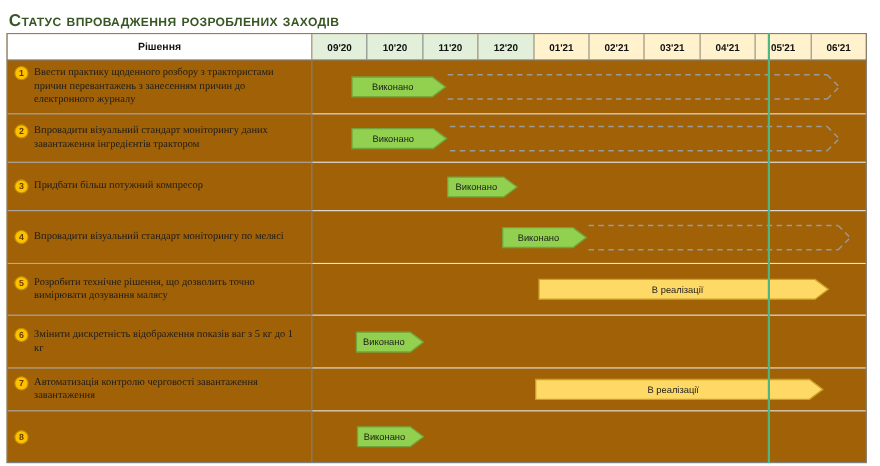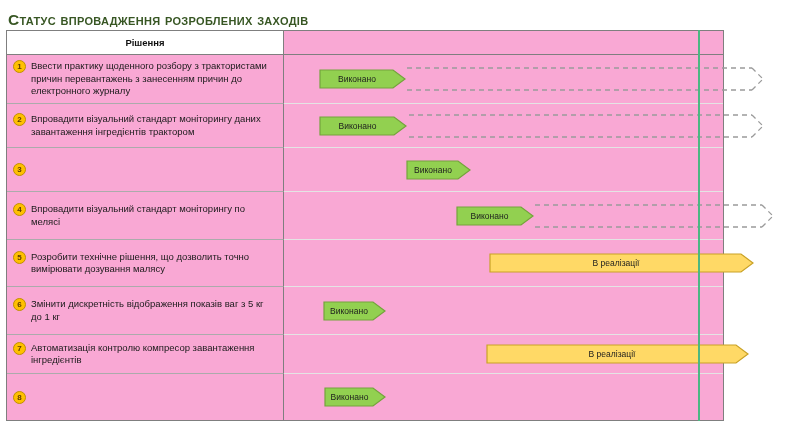--- a/index.html
+++ b/index.html
@@ -6,22 +6,22 @@
   body{
     width:800px;height:424px;background:#ffffff;overflow:hidden;position:relative;
     font-family:"Liberation Sans",sans-serif;
   }
   .title{
     position:absolute;left:8px;top:1px;
     font-size:15.5px;font-weight:bold;font-variant:small-caps;letter-spacing:.3px;
     color:#375623;
   }
   .gantt{
-    position:absolute;left:6px;top:30px;width:718px;
-    border:1.5px solid #7f7f7f;box-sizing:border-box;background:#f9a8d4;
+    position:absolute;left:6px;top:30px;width:782px;
+    border:1.5px solid #7f7f7f;box-sizing:border-box;background:#a16207;
   }
   .hrow{display:flex;height:23px;border-bottom:1px solid #7f7f7f;}
   .task-h{
     width:277px;box-sizing:border-box;border-right:1px solid #7f7f7f;
     display:flex;align-items:center;justify-content:center;
     font-weight:bold;font-size:9.5px;color:#111;background:#fff;
   }
   .mcells{flex:1;display:flex;}
   .mcell{
     flex:1;display:flex;align-items:center;justify-content:center;
@@ -36,34 +36,46 @@
     display:flex;align-items:center;padding:2px 4px 2px 6px;
   }
   .grow:last-child .taskcell{border-bottom:none;}
   .task-inner{display:flex;align-items:flex-start;}
   .badge{
     flex:0 0 13px;width:13px;height:13px;border-radius:50%;
     box-sizing:border-box;border:1px solid #bf8f00;background:#ffc000;
     font-size:8px;font-weight:bold;color:#5f3c00;
     display:flex;align-items:center;justify-content:center;margin:0 5px 0 0;
   }
-  .tasktext{font-size:9.5px;line-height:12.5px;color:#1a1a1a;width:242px;}
+  .tasktext{font-size:9.5px;line-height:12.5px;color:#1a1a1a;width:242px;font-family:Liberation Serif, serif;}
   .chartcell{flex:1;position:relative;border-bottom:1px solid #e4e4e4;box-sizing:border-box;}
   .grow:last-child .chartcell{border-bottom:none;}
   .bar-svg{position:absolute;top:50%;transform:translateY(-50%);z-index:3;overflow:visible;}
   .today{position:absolute;top:-1px;bottom:-1px;width:2px;z-index:6;}
 </style>
 </head>
 <body>
 
 <h1 class="title" style="color: rgb(55, 86, 35);">Статус впровадження розроблених заходів</h1>
 
 <div class="gantt">
   <div class="hrow">
     <div class="task-h">Рішення</div>
+    <div class="mcells" id="month-cells">
+        <div class="mcell" style="background: rgb(226, 239, 218);">09'20</div>
+        <div class="mcell" style="background: rgb(226, 239, 218);">10'20</div>
+        <div class="mcell" style="background: rgb(226, 239, 218);">11'20</div>
+        <div class="mcell" style="background: rgb(226, 239, 218);">12'20</div>
+        <div class="mcell" style="background: rgb(255, 242, 204);">01'21</div>
+        <div class="mcell" style="background: rgb(255, 242, 204);">02'21</div>
+        <div class="mcell" style="background: rgb(255, 242, 204);">03'21</div>
+        <div class="mcell" style="background: rgb(255, 242, 204);">04'21</div>
+        <div class="mcell" style="background: rgb(255, 242, 204);">05'21</div>
+        <div class="mcell" style="background: rgb(255, 242, 204);">06'21</div>
+      </div>
   </div>
   <div id="rows">
       <div class="grow" style="height: 49px;">
         <div class="taskcell">
           <div class="task-inner">
             <span class="badge" style="background: rgb(255, 192, 0); border-color: rgb(191, 143, 0); color: rgb(95, 60, 0);">1</span>
             <span class="tasktext">Ввести практику щоденного розбору з трактористами причин перевантажень з занесенням причин до електронного журналу</span>
           </div>
         </div>
         <div class="chartcell">
@@ -96,20 +108,21 @@
           <svg width="90" height="20" class="bar-svg" style="left: 35px;">
             <polygon points="1,1 75,1 87,10 75,19 1,19" fill="#92d050" stroke="#74a33c" stroke-width="1.2"></polygon>
             <text x="38.5" y="13" text-anchor="middle" font-size="8.5" fill="#1d1d1d" font-family="Liberation Sans, sans-serif">Виконано</text>
           </svg>
         </div>
       </div>
       <div class="grow" style="height: 44px;">
         <div class="taskcell">
           <div class="task-inner">
             <span class="badge" style="background: rgb(255, 192, 0); border-color: rgb(191, 143, 0); color: rgb(95, 60, 0);">3</span>
+            <span class="tasktext">Придбати більш потужний компресор</span>
           </div>
         </div>
         <div class="chartcell">
           <svg width="67" height="20" class="bar-svg" style="left: 122px;">
             <polygon points="1,1 52,1 64,10 52,19 1,19" fill="#92d050" stroke="#74a33c" stroke-width="1.2"></polygon>
             <text x="27" y="13" text-anchor="middle" font-size="8.5" fill="#1d1d1d" font-family="Liberation Sans, sans-serif">Виконано</text>
           </svg>
         </div>
       </div>
       <div class="grow" style="height: 48px;">
@@ -157,21 +170,21 @@
           <svg width="65" height="20" class="bar-svg" style="left: 39px;">
             <polygon points="1,1 50,1 62,10 50,19 1,19" fill="#92d050" stroke="#74a33c" stroke-width="1.2"></polygon>
             <text x="26" y="13" text-anchor="middle" font-size="8.5" fill="#1d1d1d" font-family="Liberation Sans, sans-serif">Виконано</text>
           </svg>
         </div>
       </div>
       <div class="grow" style="height: 39px;">
         <div class="taskcell">
           <div class="task-inner">
             <span class="badge" style="background: rgb(255, 192, 0); border-color: rgb(191, 143, 0); color: rgb(95, 60, 0);">7</span>
-            <span class="tasktext">Автоматизація контролю компресор завантаження інгредієнтів</span>
+            <span class="tasktext">Автоматизація контролю черговості завантаження завантаження</span>
           </div>
         </div>
         <div class="chartcell">
           <svg width="265" height="20" class="bar-svg" style="left: 202px;">
             <polygon points="1,1 250,1 262,10 250,19 1,19" fill="#ffd966" stroke="#c9a227" stroke-width="1.2"></polygon>
             <text x="126" y="13" text-anchor="middle" font-size="8.5" fill="#1d1d1d" font-family="Liberation Sans, sans-serif">В реалізації</text>
           </svg>
         </div>
       </div>
       <div class="grow" style="height: 46px;">

